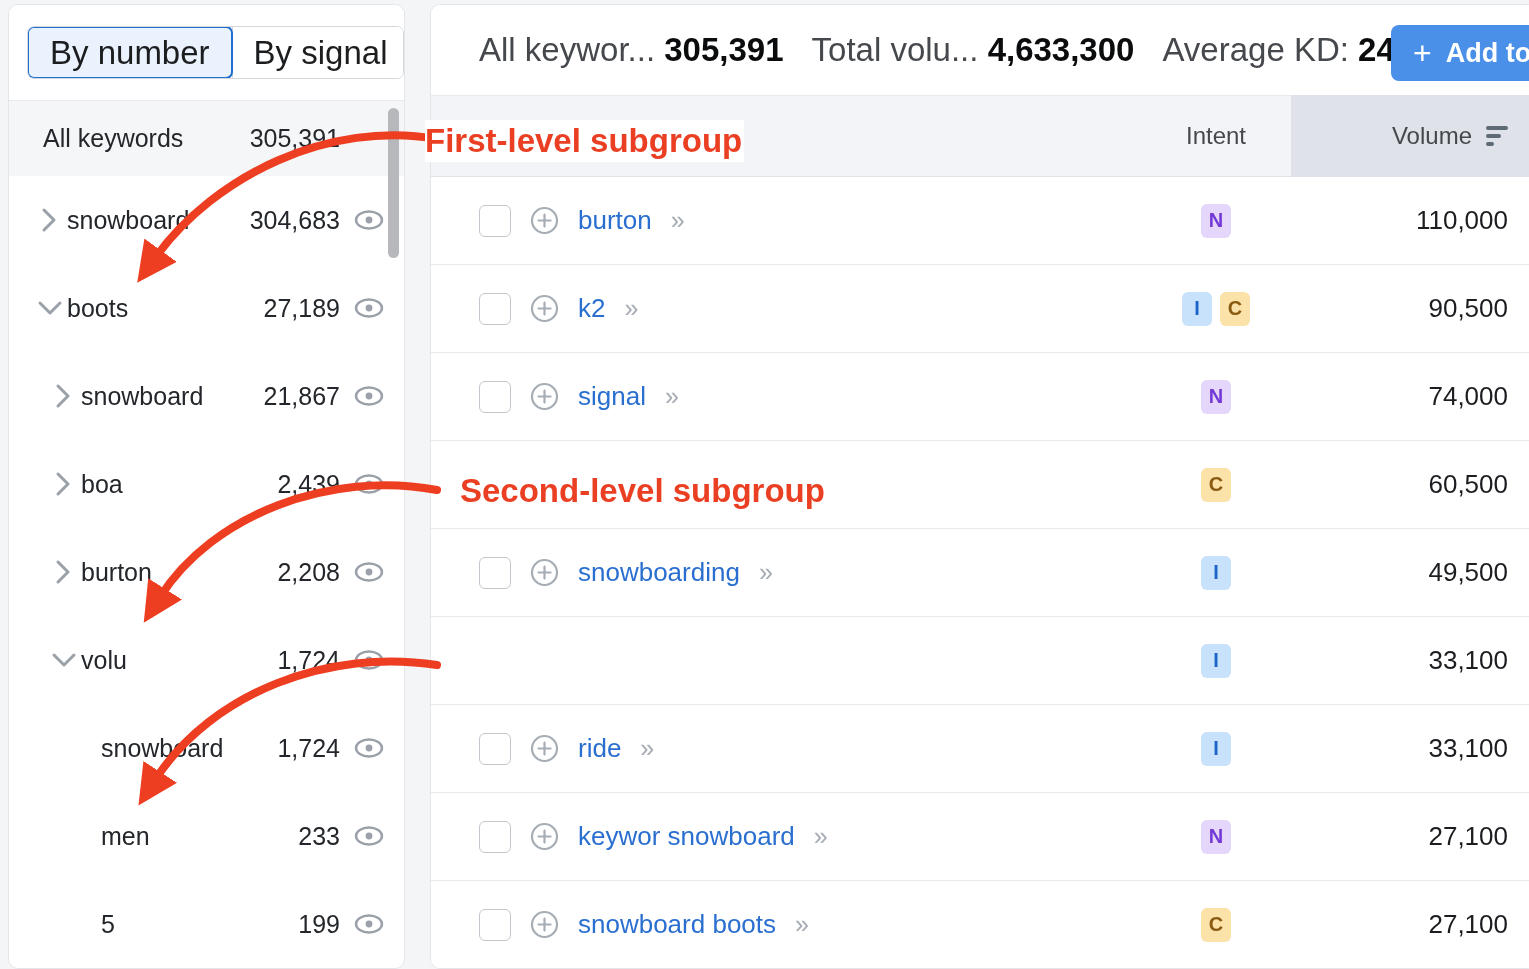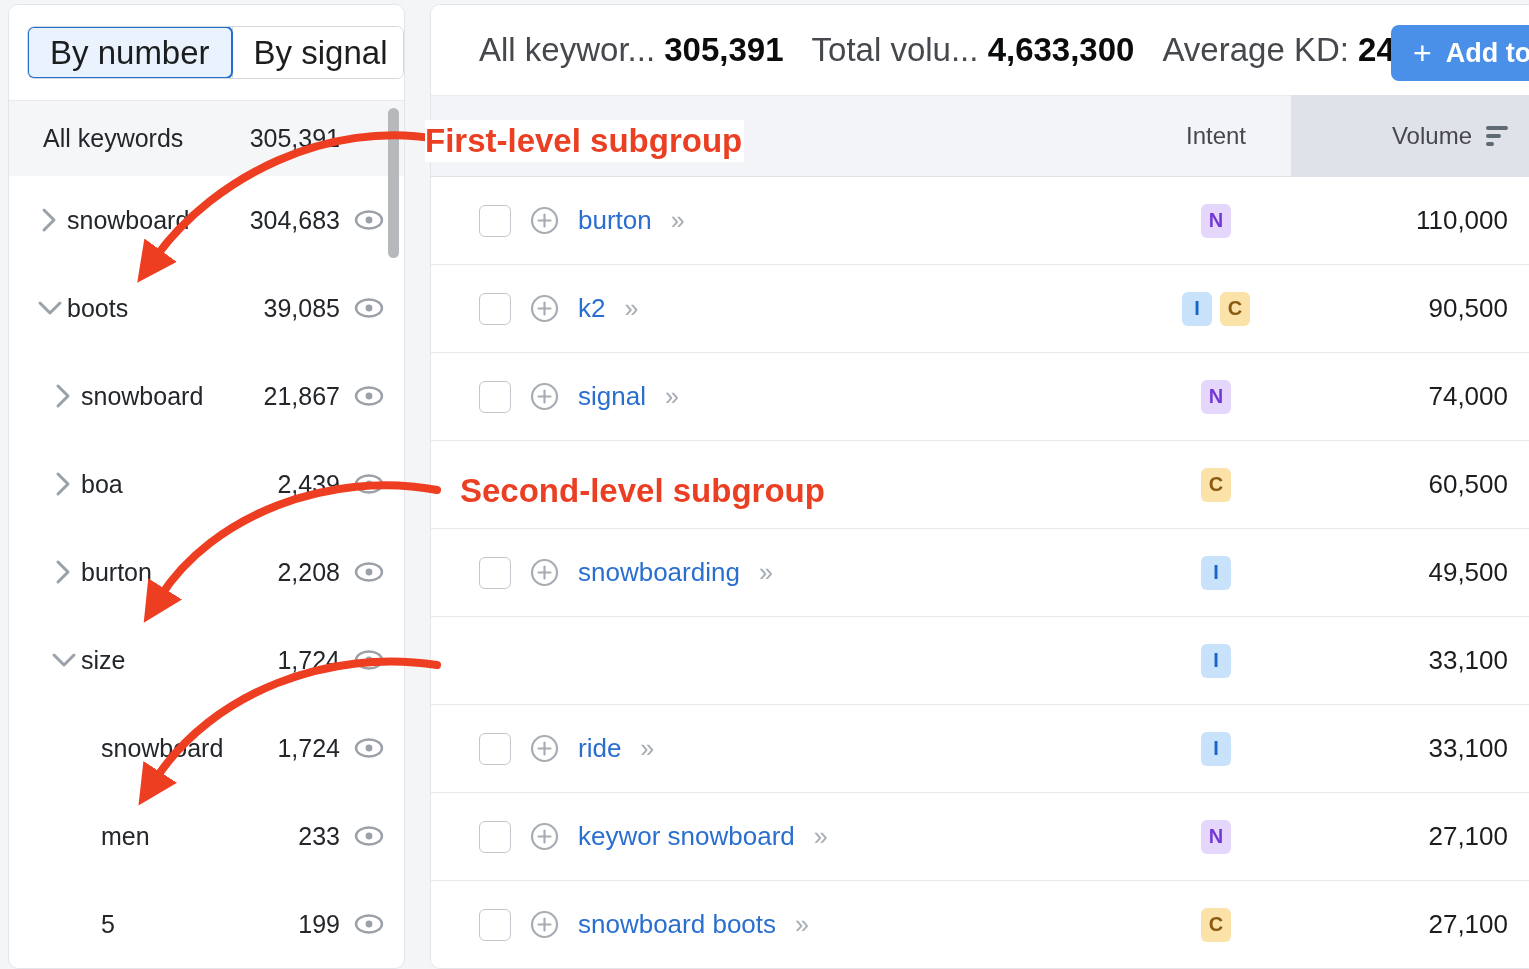--- a/index.html
+++ b/index.html
@@ -240,21 +240,21 @@
         </span>
       </div>
 
       <div class="tree-row" style="padding-left:24px">
         <span class="chev">
           <svg width="26" height="18" viewBox="0 0 26 18">
               <path d="M3 4 L13 14 L23 4" stroke="#9aa1a9" stroke-width="3" fill="none" stroke-linecap="round" stroke-linejoin="round"></path>
             </svg>
         </span>
         <span class="tree-label">boots</span>
-        <span class="tree-count">39,085</span>
+        <span class="tree-count">27,189</span>
         <span class="eye">
           <svg width="30" height="20" viewBox="0 0 30 20">
               <ellipse cx="15" cy="10" rx="13" ry="8.5" stroke="#9aa1a9" stroke-width="2.4" fill="none"></ellipse>
               <circle cx="15" cy="10" r="3.4" fill="#9aa1a9"></circle>
             </svg>
         </span>
       </div>
 
       <div class="tree-row" style="padding-left:38px">
         <span class="chev">
@@ -303,21 +303,21 @@
             </svg>
         </span>
       </div>
 
       <div class="tree-row" style="padding-left:38px">
         <span class="chev">
           <svg width="26" height="18" viewBox="0 0 26 18">
               <path d="M3 4 L13 14 L23 4" stroke="#9aa1a9" stroke-width="3" fill="none" stroke-linecap="round" stroke-linejoin="round"></path>
             </svg>
         </span>
-        <span class="tree-label">size</span>
+        <span class="tree-label">volu</span>
         <span class="tree-count">1,724</span>
         <span class="eye">
           <svg width="30" height="20" viewBox="0 0 30 20">
               <ellipse cx="15" cy="10" rx="13" ry="8.5" stroke="#9aa1a9" stroke-width="2.4" fill="none"></ellipse>
               <circle cx="15" cy="10" r="3.4" fill="#9aa1a9"></circle>
             </svg>
         </span>
       </div>
 
       <div class="tree-row" style="padding-left:58px">

